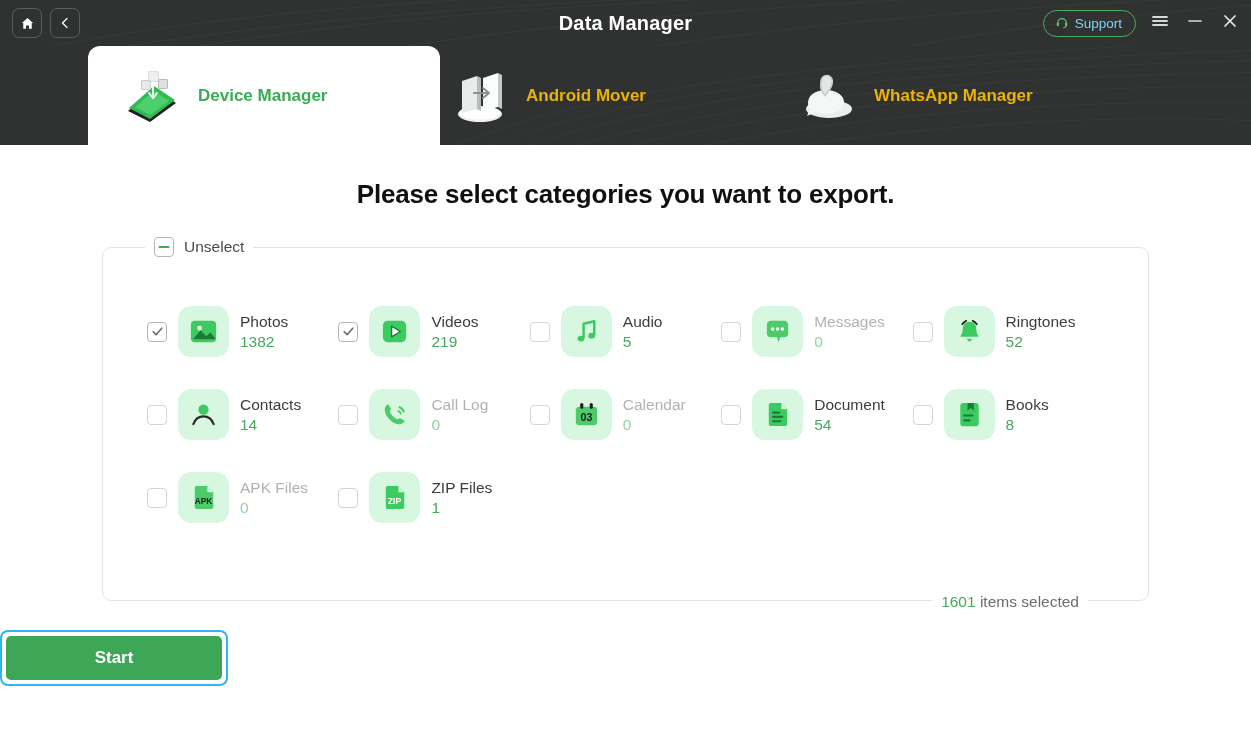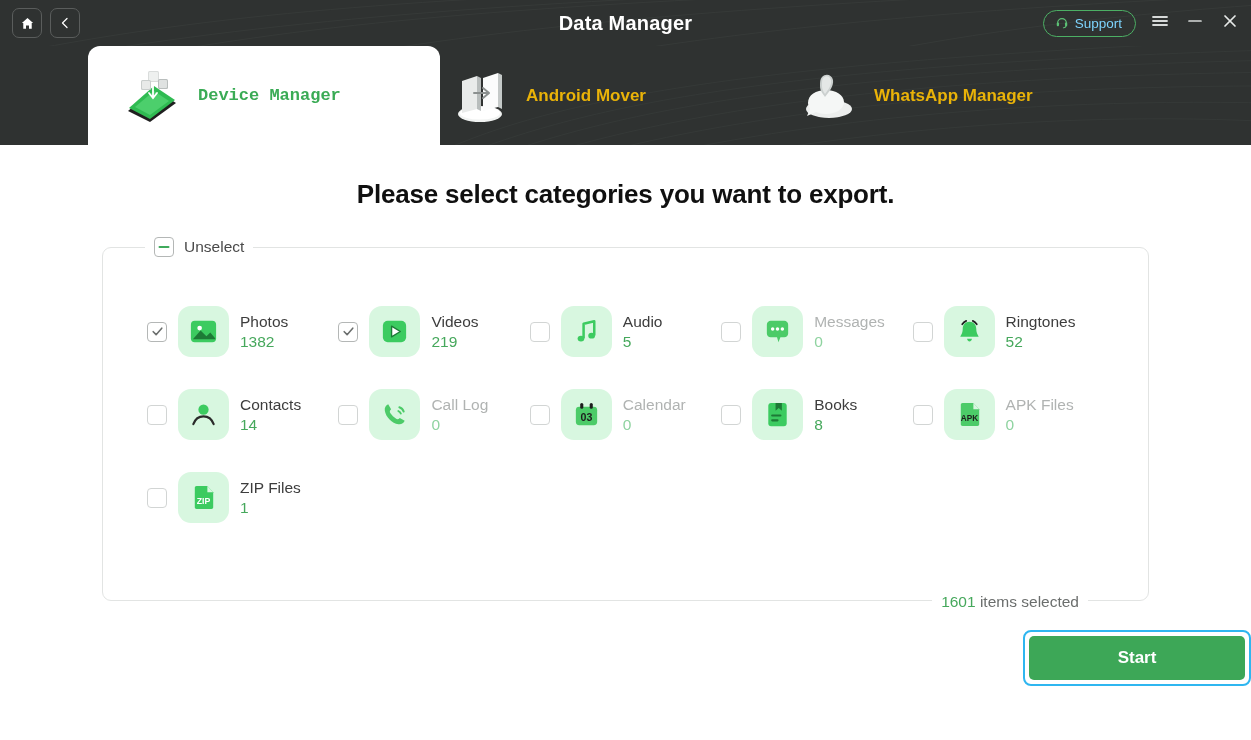--- a/index.html
+++ b/index.html
@@ -85,21 +85,21 @@
     position: relative; z-index: 2;
     height: 99px;
     display: flex;
   }
   .tab {
     display: flex; align-items: center;
     gap: 14px;
     cursor: pointer;
     position: relative;
   }
-  .tab.t0 { width: 352px; margin-left: 88px; justify-content: flex-start; padding-left: 34px; font-family: Liberation Mono, monospace; }
+  .tab.t0 { width: 352px; margin-left: 88px; justify-content: flex-start; padding-left: 34px; }
   .tab.t1 { width: 352px; padding-left: 10px; }
   .tab.t2 { width: 330px; padding-left: 6px; }
   .tab.active {
     background: #ffffff;
     border-radius: 12px 12px 0 0;
   }
   .tab-label {
     font-size: 17px;
     font-weight: bold;
     color: #eab308;
@@ -185,21 +185,21 @@
     background: #fff;
     padding: 0 9px;
     font-size: 15.5px;
     color: #6b6e6d;
     white-space: nowrap;
   }
   .selected-note b { color: #46a85c; font-weight: normal; }
 
   
   .start-row {
-    display: flex; justify-content: flex-end;
+    display: flex; justify-content: flex-start;
     margin-top: 29px;
   }
   .start-focus {
     border: 2px solid #2fb6f0;
     border-radius: 8px;
     padding: 4px;
   }
   .start-btn {
     width: 216px; height: 44px;
     background: #3da757;
@@ -490,20 +490,38 @@
                 <rect x="19.3" y="4" width="3.2" height="6" rx="1.6" fill="#1d1d1d"></rect>
                 <text x="16" y="23" font-family="Liberation Sans, sans-serif" font-size="11" font-weight="bold" fill="#1d1d1d" text-anchor="middle">03</text>
               </svg>
           </span>
           <span class="cat-text">
             <span class="cat-name">Calendar</span>
             <span class="cat-count">0</span>
           </span>
         </div>
 
+        <div class="cat">
+          <span class="cb empty-faint"></span>
+          <span class="cat-icon-box">
+            <svg width="31" height="31" viewBox="0 0 32 32">
+                <path d="M7 6 C7 5 7.8 4.2 8.8 4.2 L20 4.2 L26 10.5 L26 26 C26 27 25.2 27.8 24.2 27.8 L8.8 27.8 C7.8 27.8 7 27 7 26 Z" fill="#3ccb60"></path>
+                <path d="M20 4.2 L20 10.5 L26 10.5 Z" fill="#d8f7e0"></path>
+                <g stroke="#1d7a36" stroke-width="2.2" stroke-linecap="round">
+                  <line x1="11.5" y1="14" x2="18" y2="14"></line>
+                  <line x1="11.5" y1="18.5" x2="21" y2="18.5"></line>
+                  <line x1="11.5" y1="23" x2="19" y2="23"></line>
+                </g>
+              </svg>
+          </span>
+          <span class="cat-text">
+            <span class="cat-name">Document</span>
+            <span class="cat-count">54</span>
+          </span>
+        </div>
 
         <div class="cat">
           <span class="cb empty-faint"></span>
           <span class="cat-icon-box">
             <svg width="31" height="31" viewBox="0 0 32 32">
                 <rect x="6.5" y="4" width="19" height="24" rx="3" fill="#3ccb60"></rect>
                 <path d="M14 4 L20.5 4 L20.5 12 L17.25 9.3 L14 12 Z" fill="#1d7a36"></path>
                 <g stroke="#1d7a36" stroke-width="2.2" stroke-linecap="round">
                   <line x1="10.5" y1="17" x2="19" y2="17"></line>
                   <line x1="10.5" y1="22" x2="16" y2="22"></line>

